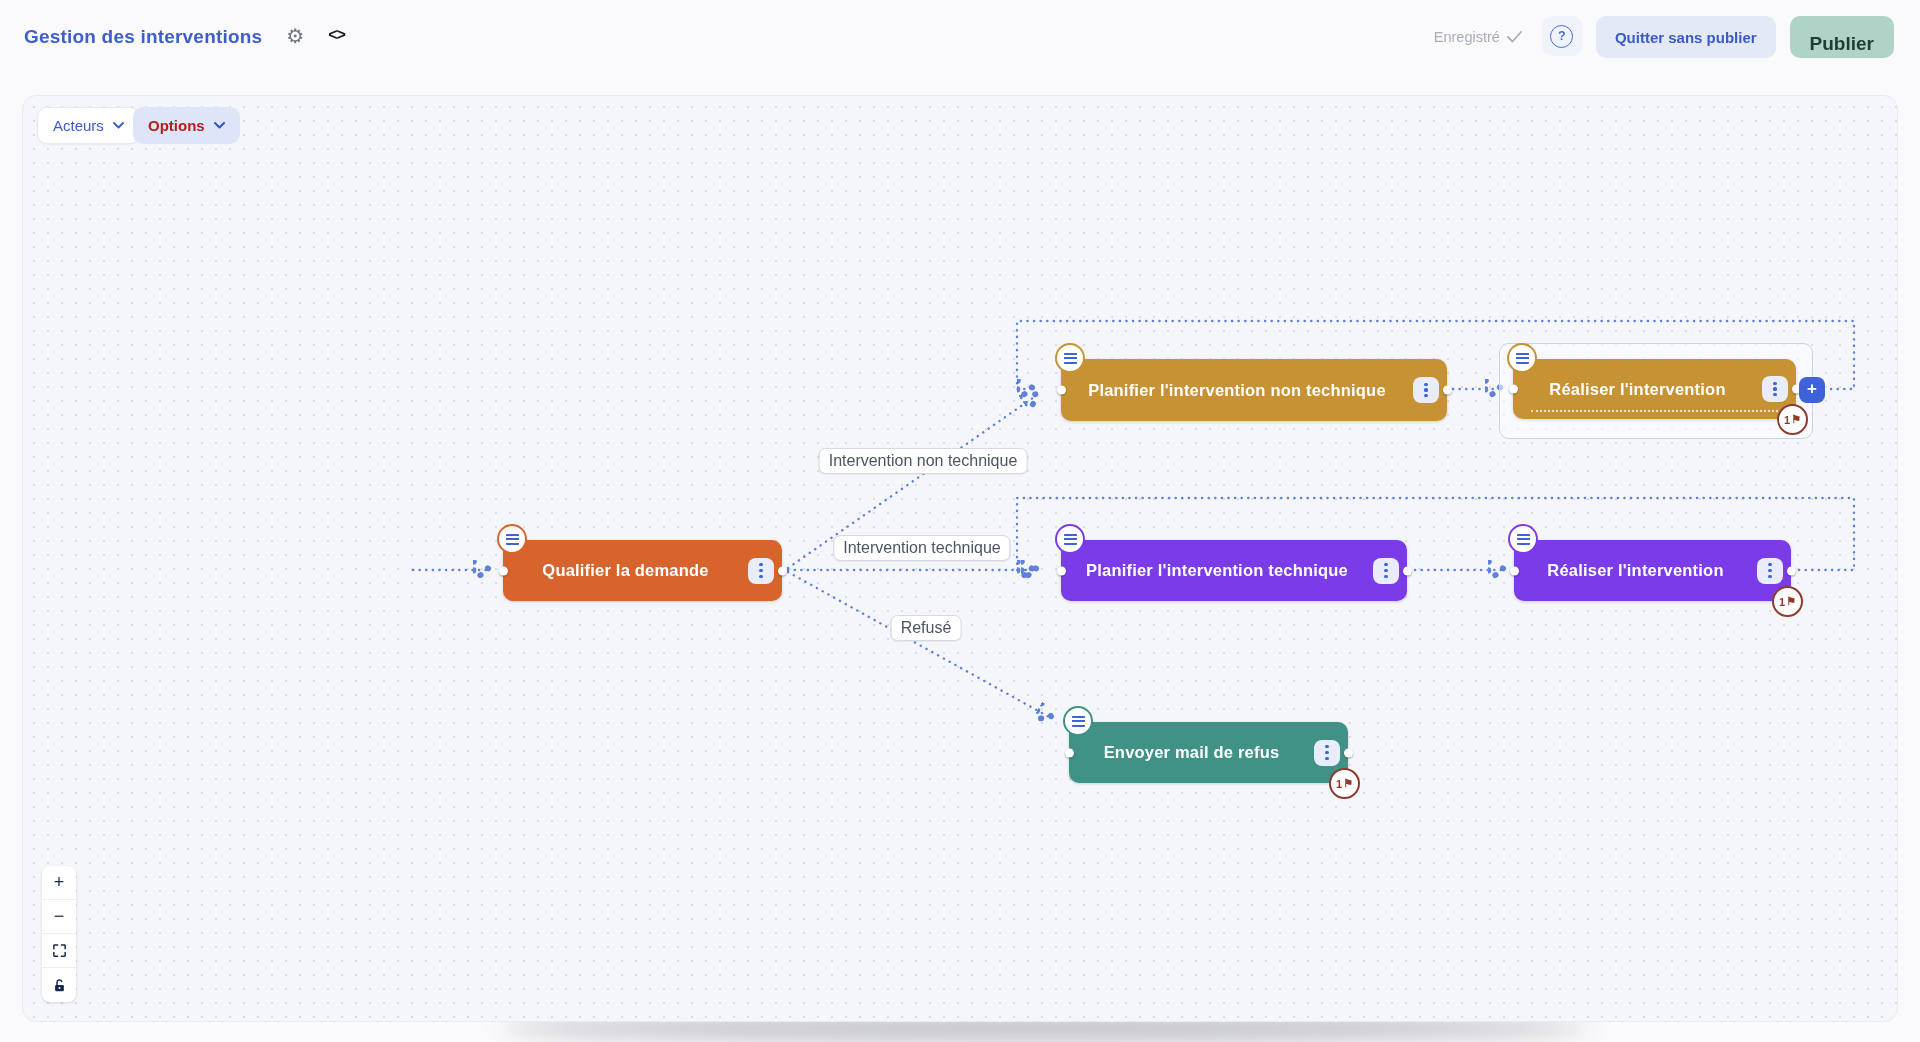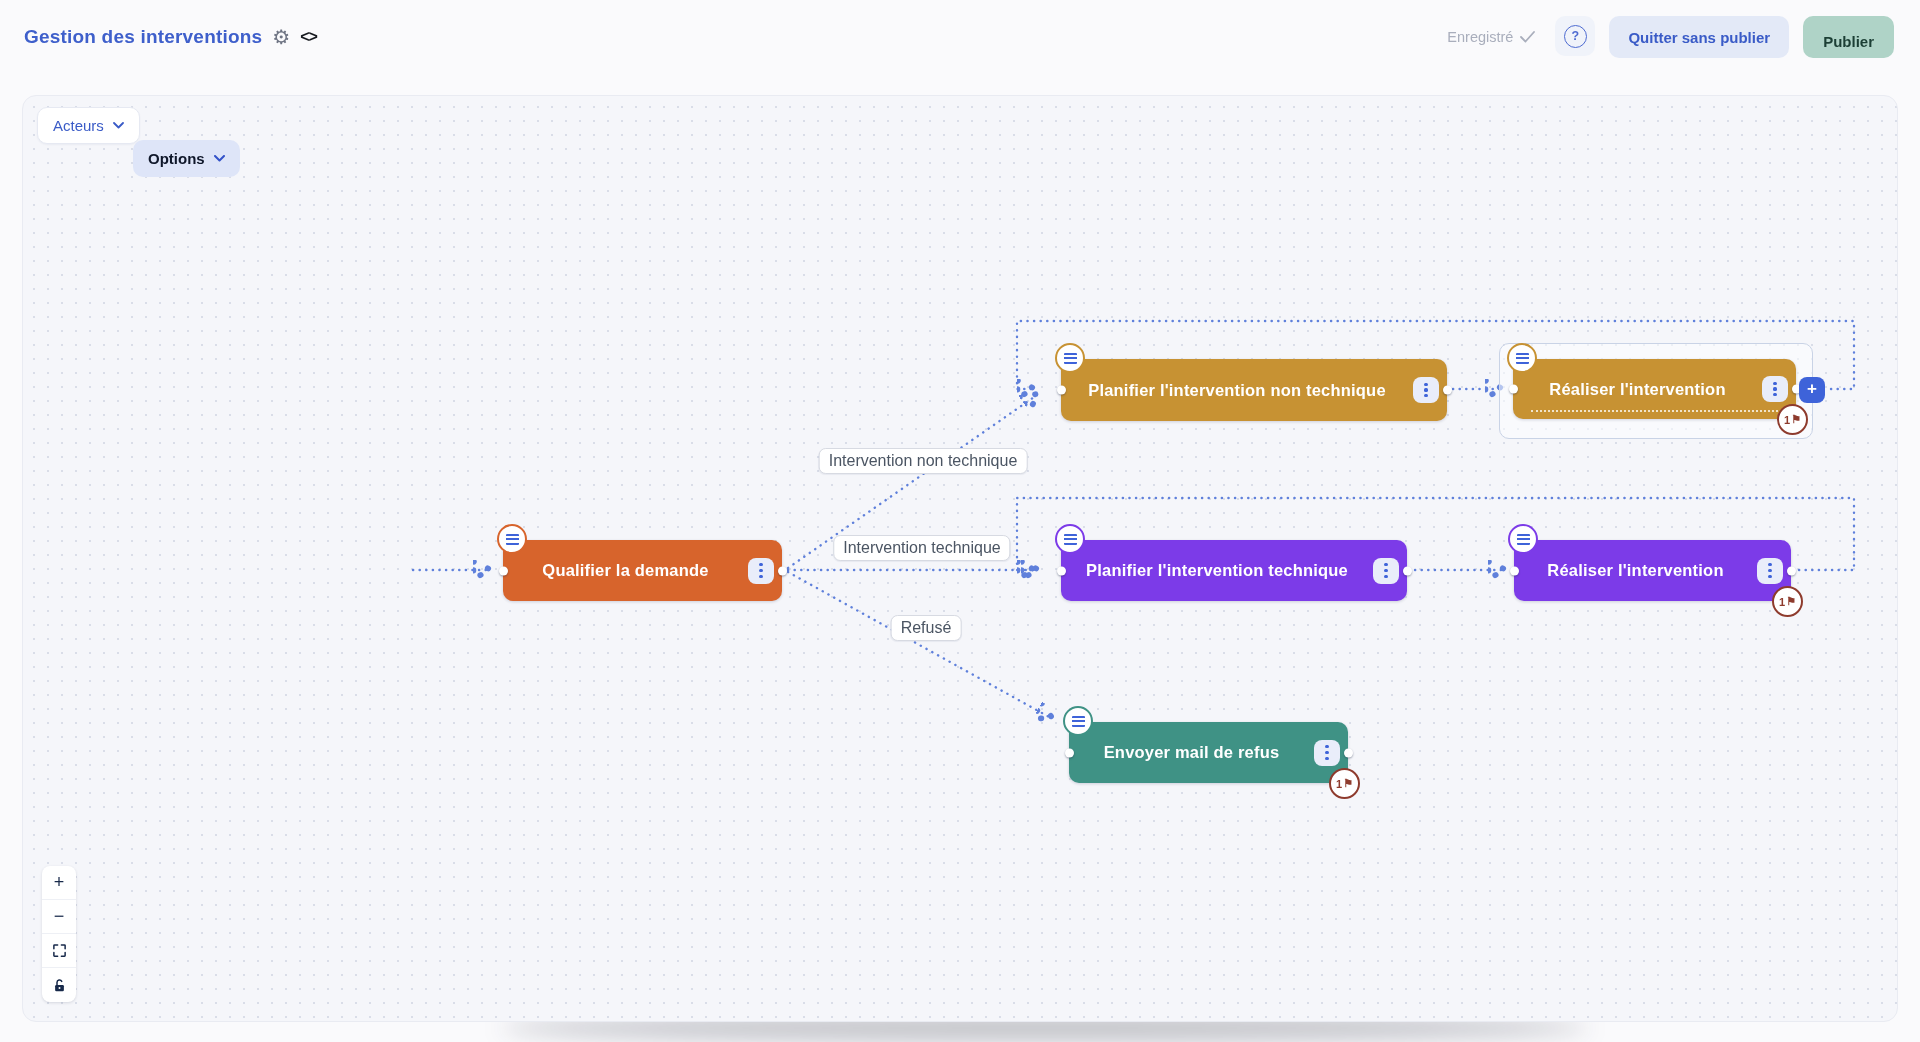--- a/index.html
+++ b/index.html
@@ -3,53 +3,53 @@
 <meta charset="utf-8">
 <style>
   * { margin:0; padding:0; box-sizing:border-box; }
   html,body { width:1920px; height:1042px; overflow:hidden;
     font-family:"Liberation Sans", sans-serif; background:#FAFAFC; }
   .page { position:relative; width:1920px; height:1042px; }
 
   
   .app-header { position:absolute; left:0; top:0; width:100%; height:74px;
     display:flex; align-items:center; justify-content:space-between; padding:0 26px 0 24px; }
-  .h-left { display:flex; align-items:center; gap:10px; }
+  .h-left { display:flex; align-items:flex-start; gap:24px; }
   .page-title { font-size:19px; font-weight:bold; color:#3E5FCB; letter-spacing:.2px; }
   .gear-ic { font-size:20px; color:#6F7584; cursor:pointer; line-height:1; }
   .code-ic { font-size:16px; font-weight:bold; color:#15181E; letter-spacing:-1px; cursor:pointer; }
   .h-right { display:flex; gap:14px; }
   .saved { display:flex; align-items:center; gap:7px; color:#A9AEBC; font-size:14.5px; margin-right:6px; }
   .help-btn { width:40px; height:40px; border:none; border-radius:10px; background:#F0F3FA;
     display:flex; align-items:center; justify-content:center; cursor:pointer; }
   .help-circle { width:23px; height:23px; border-radius:50%; border:1.7px solid #4E6BD1;
     color:#4E6BD1; font-size:12.5px; font-weight:bold; display:flex; align-items:center; justify-content:center; }
   .quit-btn { height:42px; padding:0 19px; border:none; border-radius:10px; background:#E3E9F7;
     color:#3A5BC7; font-size:15px; font-weight:bold; cursor:pointer; font-family:inherit; }
   .publish-btn { height:42px; padding:17px 20px; border:none; border-radius:10px; background:#AFD3C7;
-    color:#1C3F35; font-size:15px; font-weight:bold; cursor:pointer; font-family:inherit; }
+    color:#1C3F35; font-size:19px; font-weight:bold; cursor:pointer; font-family:inherit; }
 
   
   .canvas { position:absolute; left:22px; top:95px; width:1876px; height:927px;
     background:#F5F6FA; border:1px solid #E9EBF2; border-radius:14px;
     background-image:radial-gradient(#D9DDE8 1.1px, transparent 1.1px);
     background-size:14px 14px; background-position:4px 4px; z-index:2; overflow:hidden; }
   .bottom-shadow { position:absolute; left:500px; right:330px; top:1016px; height:24px;
     border-radius:50%; background:rgba(25,30,48,.28); filter:blur(11px); z-index:1; }
 
   .edges-layer { position:absolute; left:0; top:0; width:1876px; height:927px; }
   .edges-layer path { fill:none; stroke:#5F80DB; stroke-width:2.4;
     stroke-dasharray:.2 6.4; stroke-linecap:round; }
 
   
   .pill-btn { position:absolute; height:37px; border-radius:10px; display:flex; align-items:center;
     gap:9px; padding:12px 15px; font-size:15px; cursor:pointer; border:none; font-family:inherit; z-index:5; }
   .actors-btn { left:14px; top:11px; background:#FFFFFF; color:#3A5BC7; border:1px solid #E6E9F2;
     box-shadow:0 1px 2px rgba(25,40,90,.05); }
-  .options-btn { left:110px; top:11px; background:#DEE5F8; color:#0f172a; font-weight:bold;margin-top:33px; }
+  .options-btn { left:110px; top:11px; background:#DEE5F8; color:#b91c1c; font-weight:bold; }
   .chev svg { display:block; }
 
   
   .node { position:absolute; border-radius:10px; display:flex; align-items:center;
     justify-content:center; cursor:pointer; z-index:3;
     box-shadow:0 1px 3px rgba(25,35,80,.18); }
   .node-label { color:#FFFFFF; font-weight:bold; font-size:16.5px; padding-right:34px;
     white-space:nowrap; letter-spacing:.2px; }
   .n-blue   { background:#4365D9; }
   .n-orange { background:#D7642C; }

